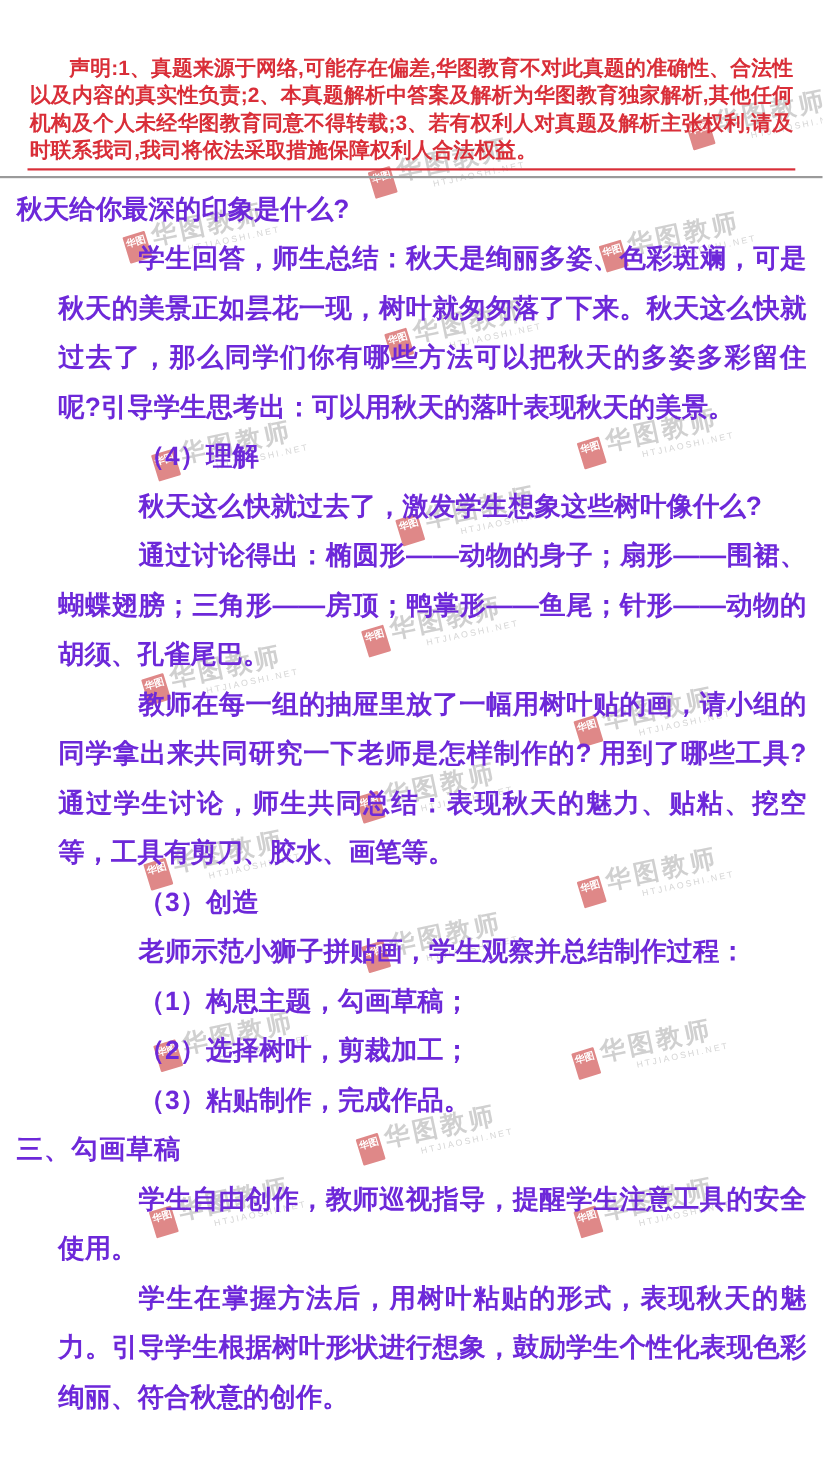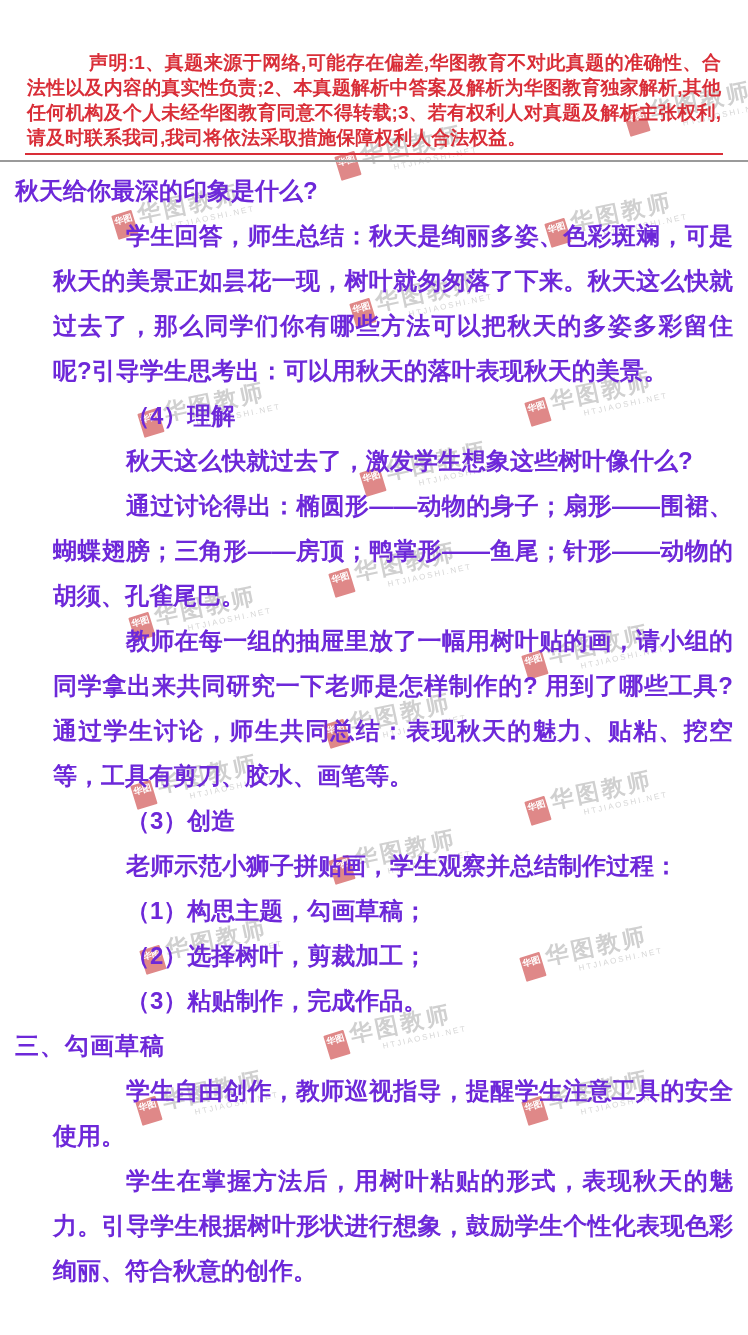--- a/index.html
+++ b/index.html
@@ -57,21 +57,21 @@
   .content { position: relative; z-index: 1; }
   .disclaimer {
     margin: 50px 27px 0 27px;
     color: #d92e38;
     font-size: 19px;
     line-height: 25px;
     font-weight: 600;
     text-align: justify;
     text-indent: 36px;
   }
-  .disclaimer b { font-weight: 800; margin-left: 26px; }
+  .disclaimer b { font-weight: 800; }
   .rule-red {
     margin: 3px 25px 0 25px;
     border-top: 2px solid #d92e38;
     height: 0;
   }
   .rule-gray {
     margin-top: 5px;
     border-top: 2px solid #9a9a9a;
     height: 0;
   }

